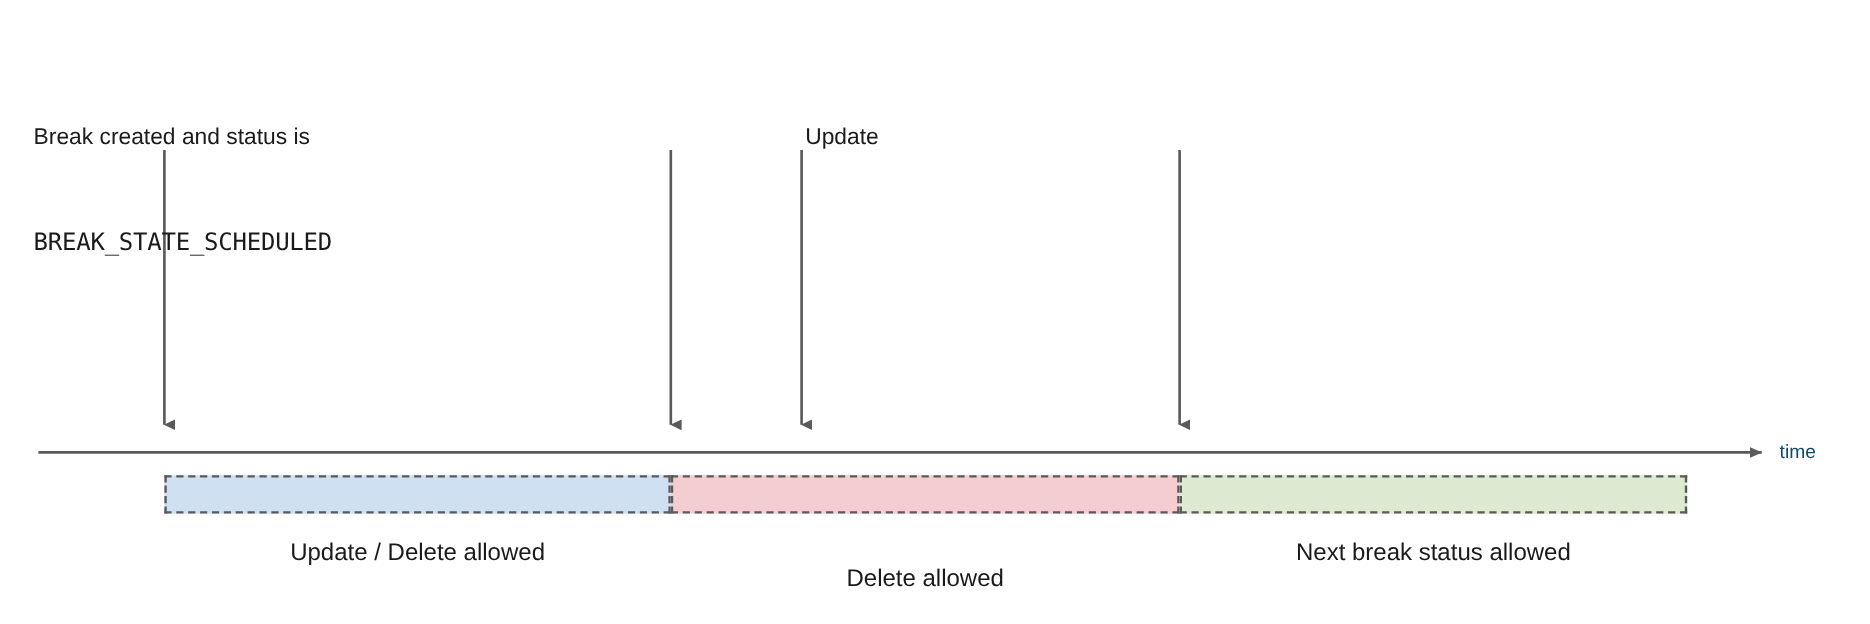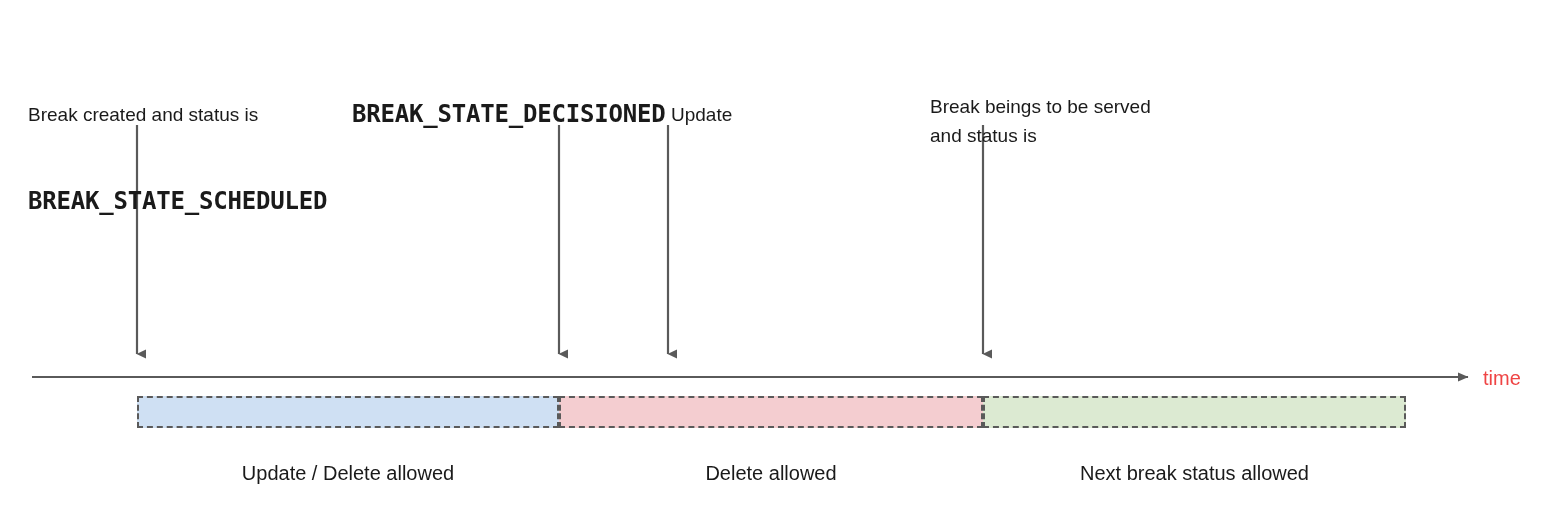--- a/index.html
+++ b/index.html
@@ -24,24 +24,23 @@
     line-height: 29px;
     color: #1a1a1a;
     white-space: pre;
   }
   .annotation .prose {
     font-family: "Liberation Sans", sans-serif;
     display: block;
   }
   .annotation .code {
     font-family: "DejaVu Sans Mono", "Liberation Mono", monospace;
-    font-size: 24px;
+    font-size: 20px;
     letter-spacing: -0.2px;
     display: block;
-    font-weight: bold;
   }
 
   
   #overlay {
     position: absolute;
     left: 0;
     top: 0;
     width: 1558px;
     height: 520px;
   }
@@ -51,36 +50,36 @@
     position: absolute;
     top: 396px;
     height: 32px;
     border: 2px dashed #5a5a5a;
     box-sizing: border-box;
   }
 
   
   .caption {
     position: absolute;
-    top: 458px;
+    top: 446px;
     font-size: 20px;
     line-height: 30px;
     color: #1a1a1a;
     text-align: center;
     white-space: nowrap;
   }
 
   
   #time-label {
     position: absolute;
     left: 1483px;
     top: 365px;
-    font-size: 20px;
+    font-size: 16px;
     line-height: 26px;
-    color: #ef4444;
+    color: #0c4a6e;
   }
 </style>
 </head>
 <body>
 
 <div id="diagram">
 
   <svg id="overlay" viewBox="0 0 1558 520" xmlns="http://www.w3.org/2000/svg">
     <defs>
       <marker id="arrowhead-down" markerWidth="10" markerHeight="10" refX="5" refY="9" orient="auto" markerUnits="userSpaceOnUse">
@@ -101,35 +100,32 @@
 
     <line x1="32" y1="377" x2="1468" y2="377" stroke="#5a5a5a" stroke-width="2.2" marker-end="url(#arrowhead-right)"></line>
   </svg>
 
   <div class="annotation" style="left:28px; top:42px;">
     <span class="prose">Break created and status is</span>
     <span class="code">BREAK_STATE_SCHEDULED</span>
   </div>
 
   <div class="annotation" style="left:352px; top:42px;">
-    <span class="code">BREAK_STATE_DECISIONED</span>
   </div>
 
   <div class="annotation" style="left:671px; top:42px;">
     <span class="prose">Update</span>
   </div>
 
   <div class="annotation" style="left:930px; top:34px;">
-    <span class="prose">Break beings to be served
-and status is</span>
   </div>
 
   <div class="segment" style="left:137px; width:422px; background:#cfe0f3;"></div>
   <div class="segment" style="left:559px; width:424px; background:#f4cdd0;"></div>
   <div class="segment" style="left:983px; width:423px; background:#dcead2;"></div>
 
   <div class="caption" style="left:137px; width:422px;">Update / Delete allowed</div>
-  <div class="caption" style="left:559px; width:424px;">Delete allowed</div>
+  <div class="caption" style="left:559px; width:424px;margin-top:21px;">Delete allowed</div>
   <div class="caption" style="left:983px; width:423px;">Next break status allowed</div>
 
   <div id="time-label">time</div>
 
 </div>
 
 </body></html>

